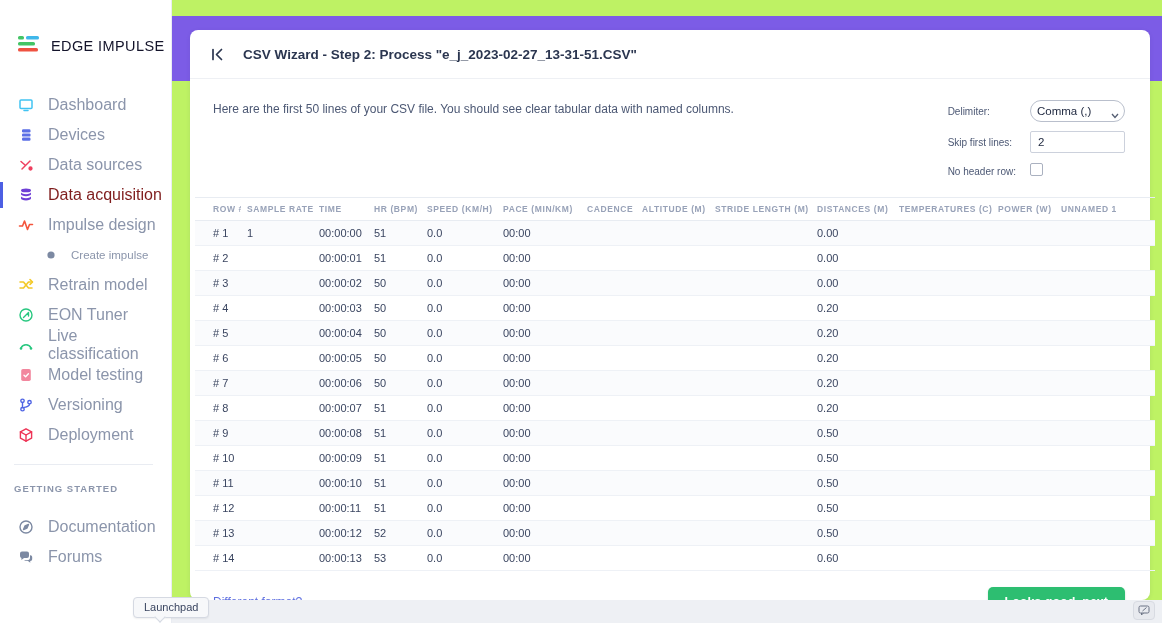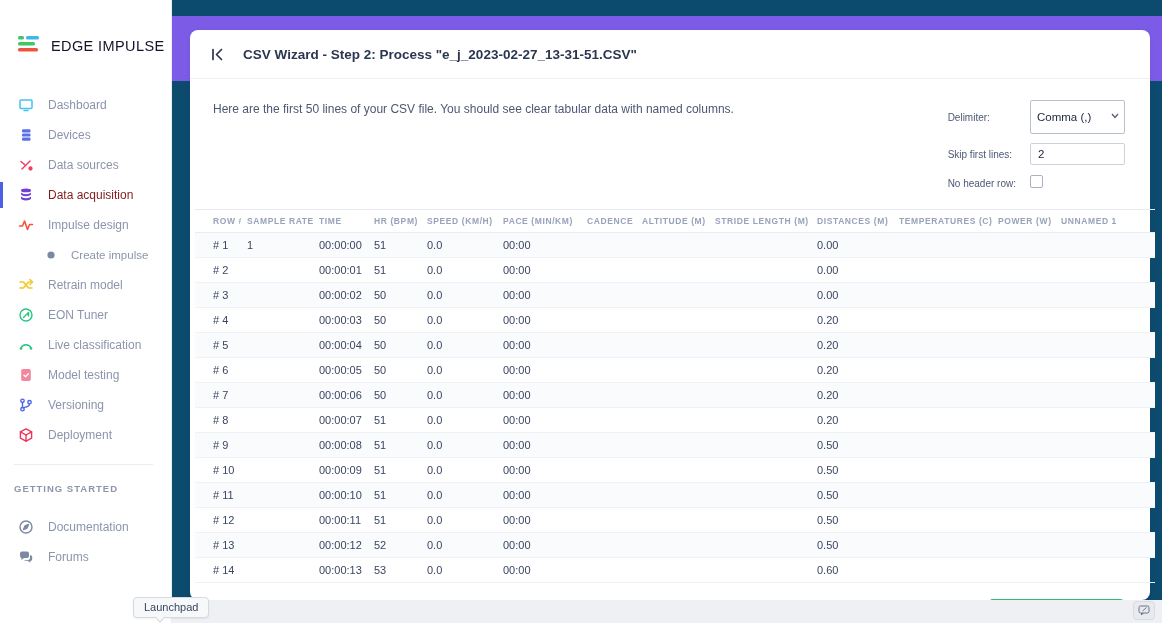--- a/index.html
+++ b/index.html
@@ -7,55 +7,55 @@
     font-family:"Liberation Sans", sans-serif; background:#f1f3f7; }
   .app { position:relative; width:1162px; height:623px; display:flex; }
 
   
   .sidebar { width:172px; height:100%; background:#ffffff; border-right:1px solid #e9ecf2;
     position:relative; z-index:2; flex:0 0 172px; }
   .logo { display:flex; align-items:center; gap:9px; padding:30px 0 0 17px; height:62px; }
   .logo-text { font-size:14.5px; font-weight:normal; color:#14142b; letter-spacing:0.4px; }
   .nav { margin-top:28px; }
   .nav-item { position:relative; display:flex; align-items:center; gap:14px; height:30px;
-    padding-left:18px; font-size:12px; color:#8b95ab; cursor:pointer; }
+    padding-left:18px; font-size:16px; color:#8b95ab; cursor:pointer; }
   .nav-item .ni-icon { width:16px; height:16px; display:inline-flex; align-items:center;
     justify-content:center; flex:0 0 16px; }
   .nav-item.active { color:#7f1d1d; font-weight:normal; }
   .nav-item.active::before { content:""; position:absolute; left:0; top:2px; bottom:2px;
     width:3px; background:#4d5fe3; }
   .nav-item.sub { padding-left:45px; font-size:11.5px; }
   .nav-item.sub .ni-icon { flex:0 0 12px; width:12px; }
   .nav-divider { height:1px; background:#e9ecf2; margin:14px 18px 0 14px; }
   .nav-section { padding:18px 0 8px 14px; font-size:9.5px; font-weight:bold;
     letter-spacing:1px; color:#8b95ab; }
 
   
-  .main { position:relative; flex:1; background:#0c4a6e; }
+  .main { position:relative; flex:1; background:#bef264; }
   .purple-band { position:absolute; top:16px; left:0; right:0; height:65px; background:#7c5ce6; }
   .bottom-strip { position:absolute; left:0; right:0; bottom:0; height:23px; background:#eef0f4; z-index:3; }
 
   .card { position:absolute; top:30px; left:18px; right:12px; height:570px;
     background:#ffffff; border-radius:8px; box-shadow:0 1px 4px rgba(40,50,90,.10);
     z-index:2; display:flex; flex-direction:column; }
   .card-header { display:flex; align-items:center; gap:17px; height:49px;
     padding:0 18px; border-bottom:1px solid #eef0f4; flex:0 0 49px; }
   .back-btn { display:inline-flex; align-items:center; justify-content:center;
     width:18px; height:18px; cursor:pointer; }
   .card-title { font-size:13.5px; font-weight:bold; color:#2b3650; }
 
   .card-body { position:relative; padding:0 0 0 5px; flex:1; }
   .body-top { display:flex; justify-content:space-between; padding:21px 25px 0 18px; }
   .description { font-size:12px; color:#4c5874; padding-top:2px; }
 
   .controls { display:grid; grid-template-columns:auto 95px; column-gap:14px; row-gap:9px;
     align-items:center; }
   .ctl-label { font-size:10px; color:#4c5874; white-space:nowrap; }
-  .select-box { position:relative; width:95px; height:34px; border:1px solid #b9bfcc;
-    border-radius:2px; background:#fff; display:flex; align-items:center;
+  .select-box { position:relative; width:95px; height:22px; border:1px solid #b9bfcc;
+    border-radius:11px; background:#fff; display:flex; align-items:center;
     padding:0 16px 0 6px; font-size:11.5px; color:#222b42; cursor:pointer; }
   .select-box .chev { position:absolute; right:5px; top:8px; }
   .text-input { width:95px; height:22px; border:1px solid #ccd1dc; border-radius:2px;
     font-size:11.5px; color:#222b42; padding:0 7px; font-family:"Liberation Sans",sans-serif; }
   .chk { width:13px; height:13px; accent-color:#fff; border:1px solid #aab1c0; appearance:none;
     border-radius:2px; background:#fff; cursor:pointer; }
 
   
   table.csv { width:100%; border-collapse:collapse; margin-top:17px; table-layout:fixed; }
   table.csv th { font-size:8.5px; font-weight:bold; letter-spacing:0.6px; color:#98a2b8;

